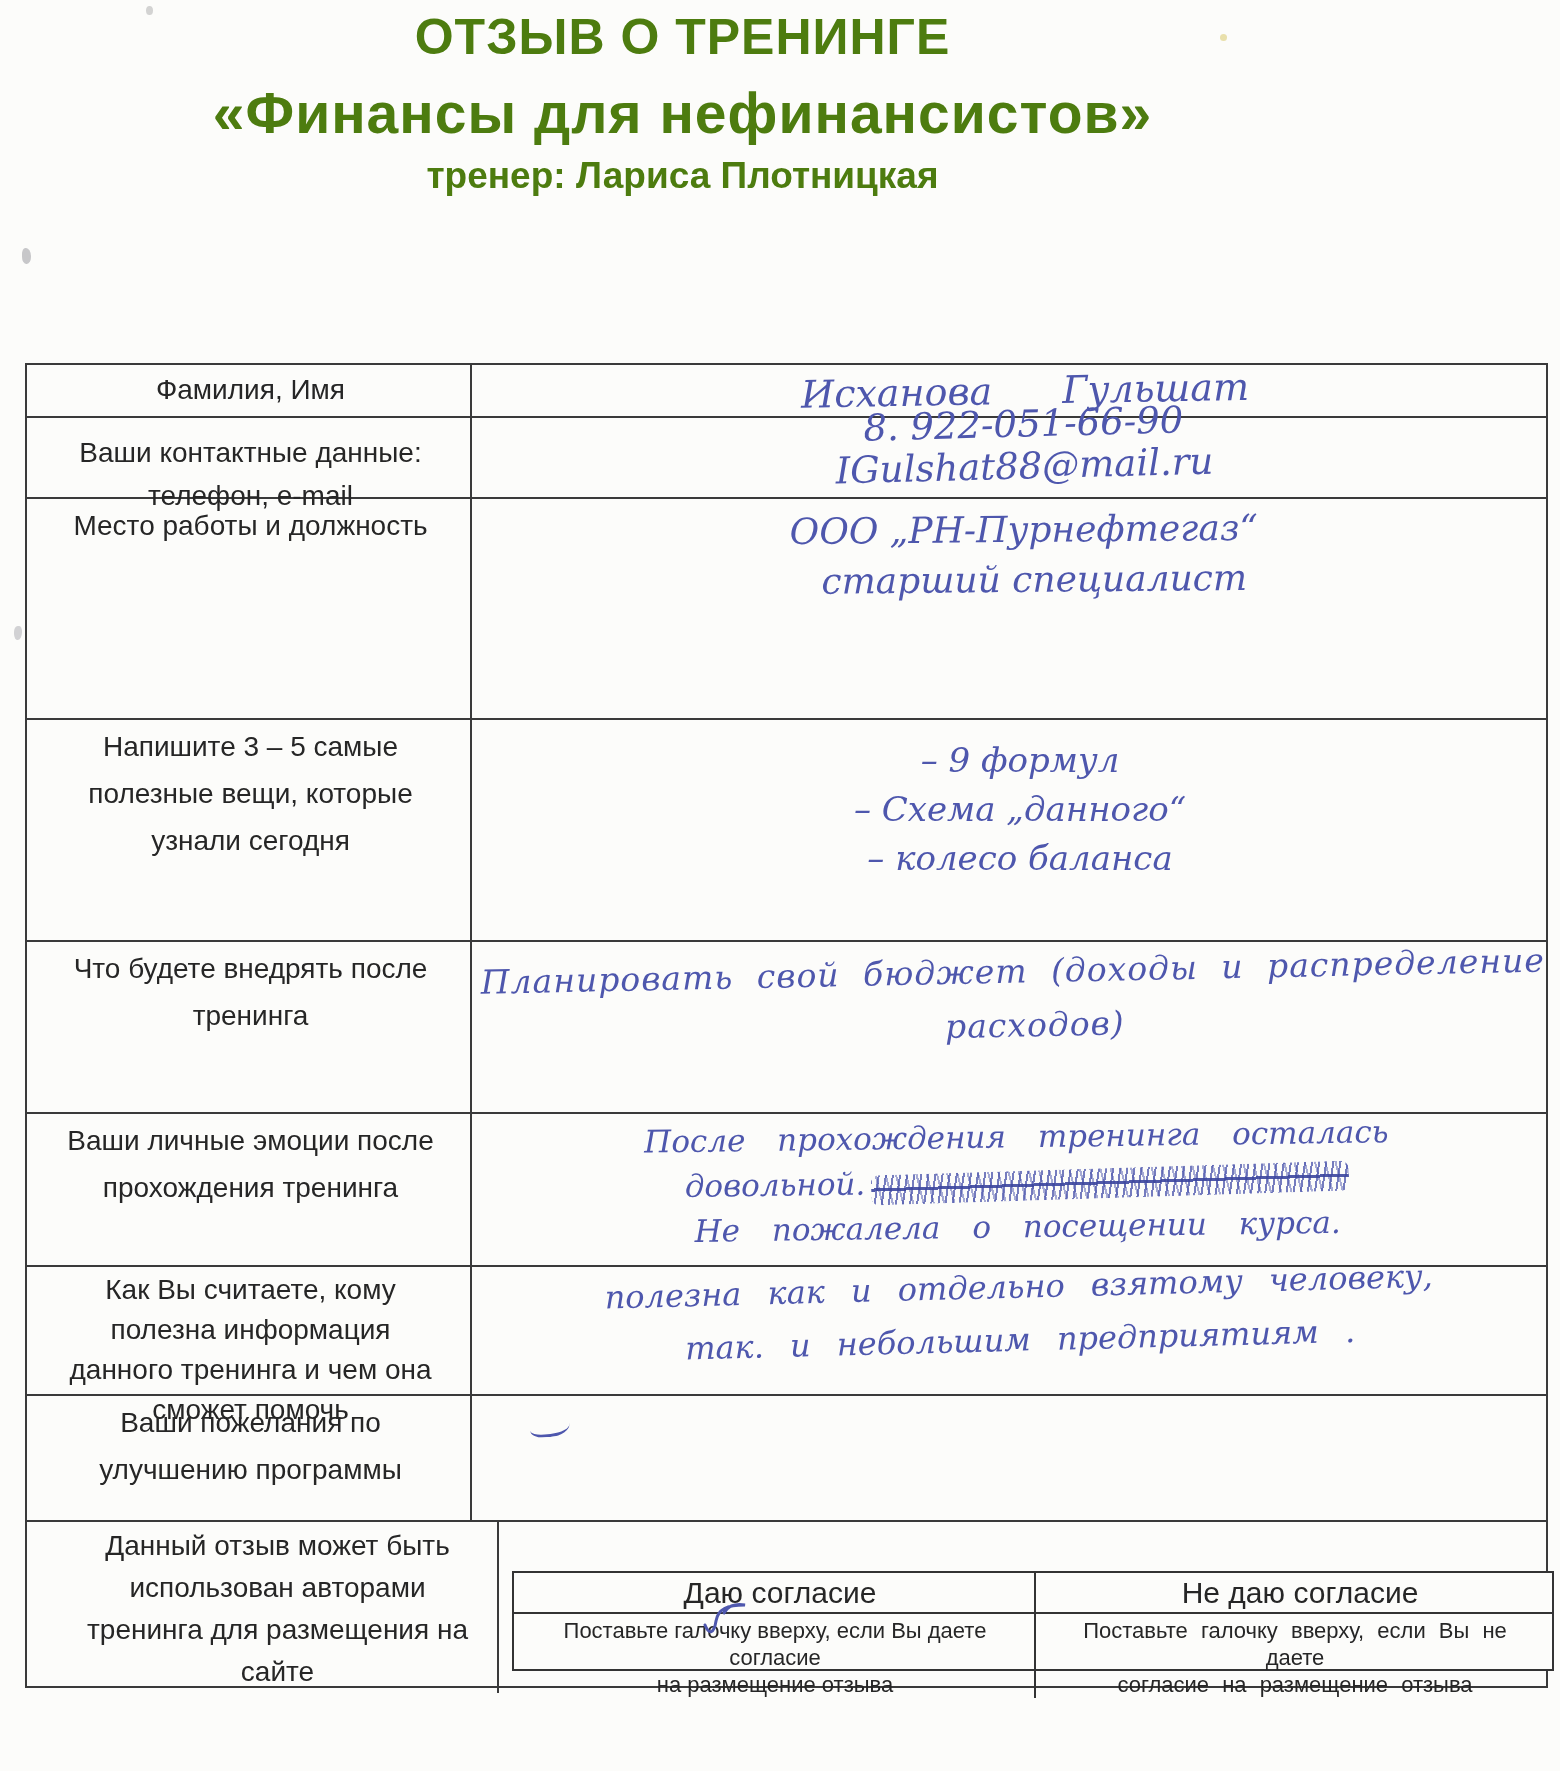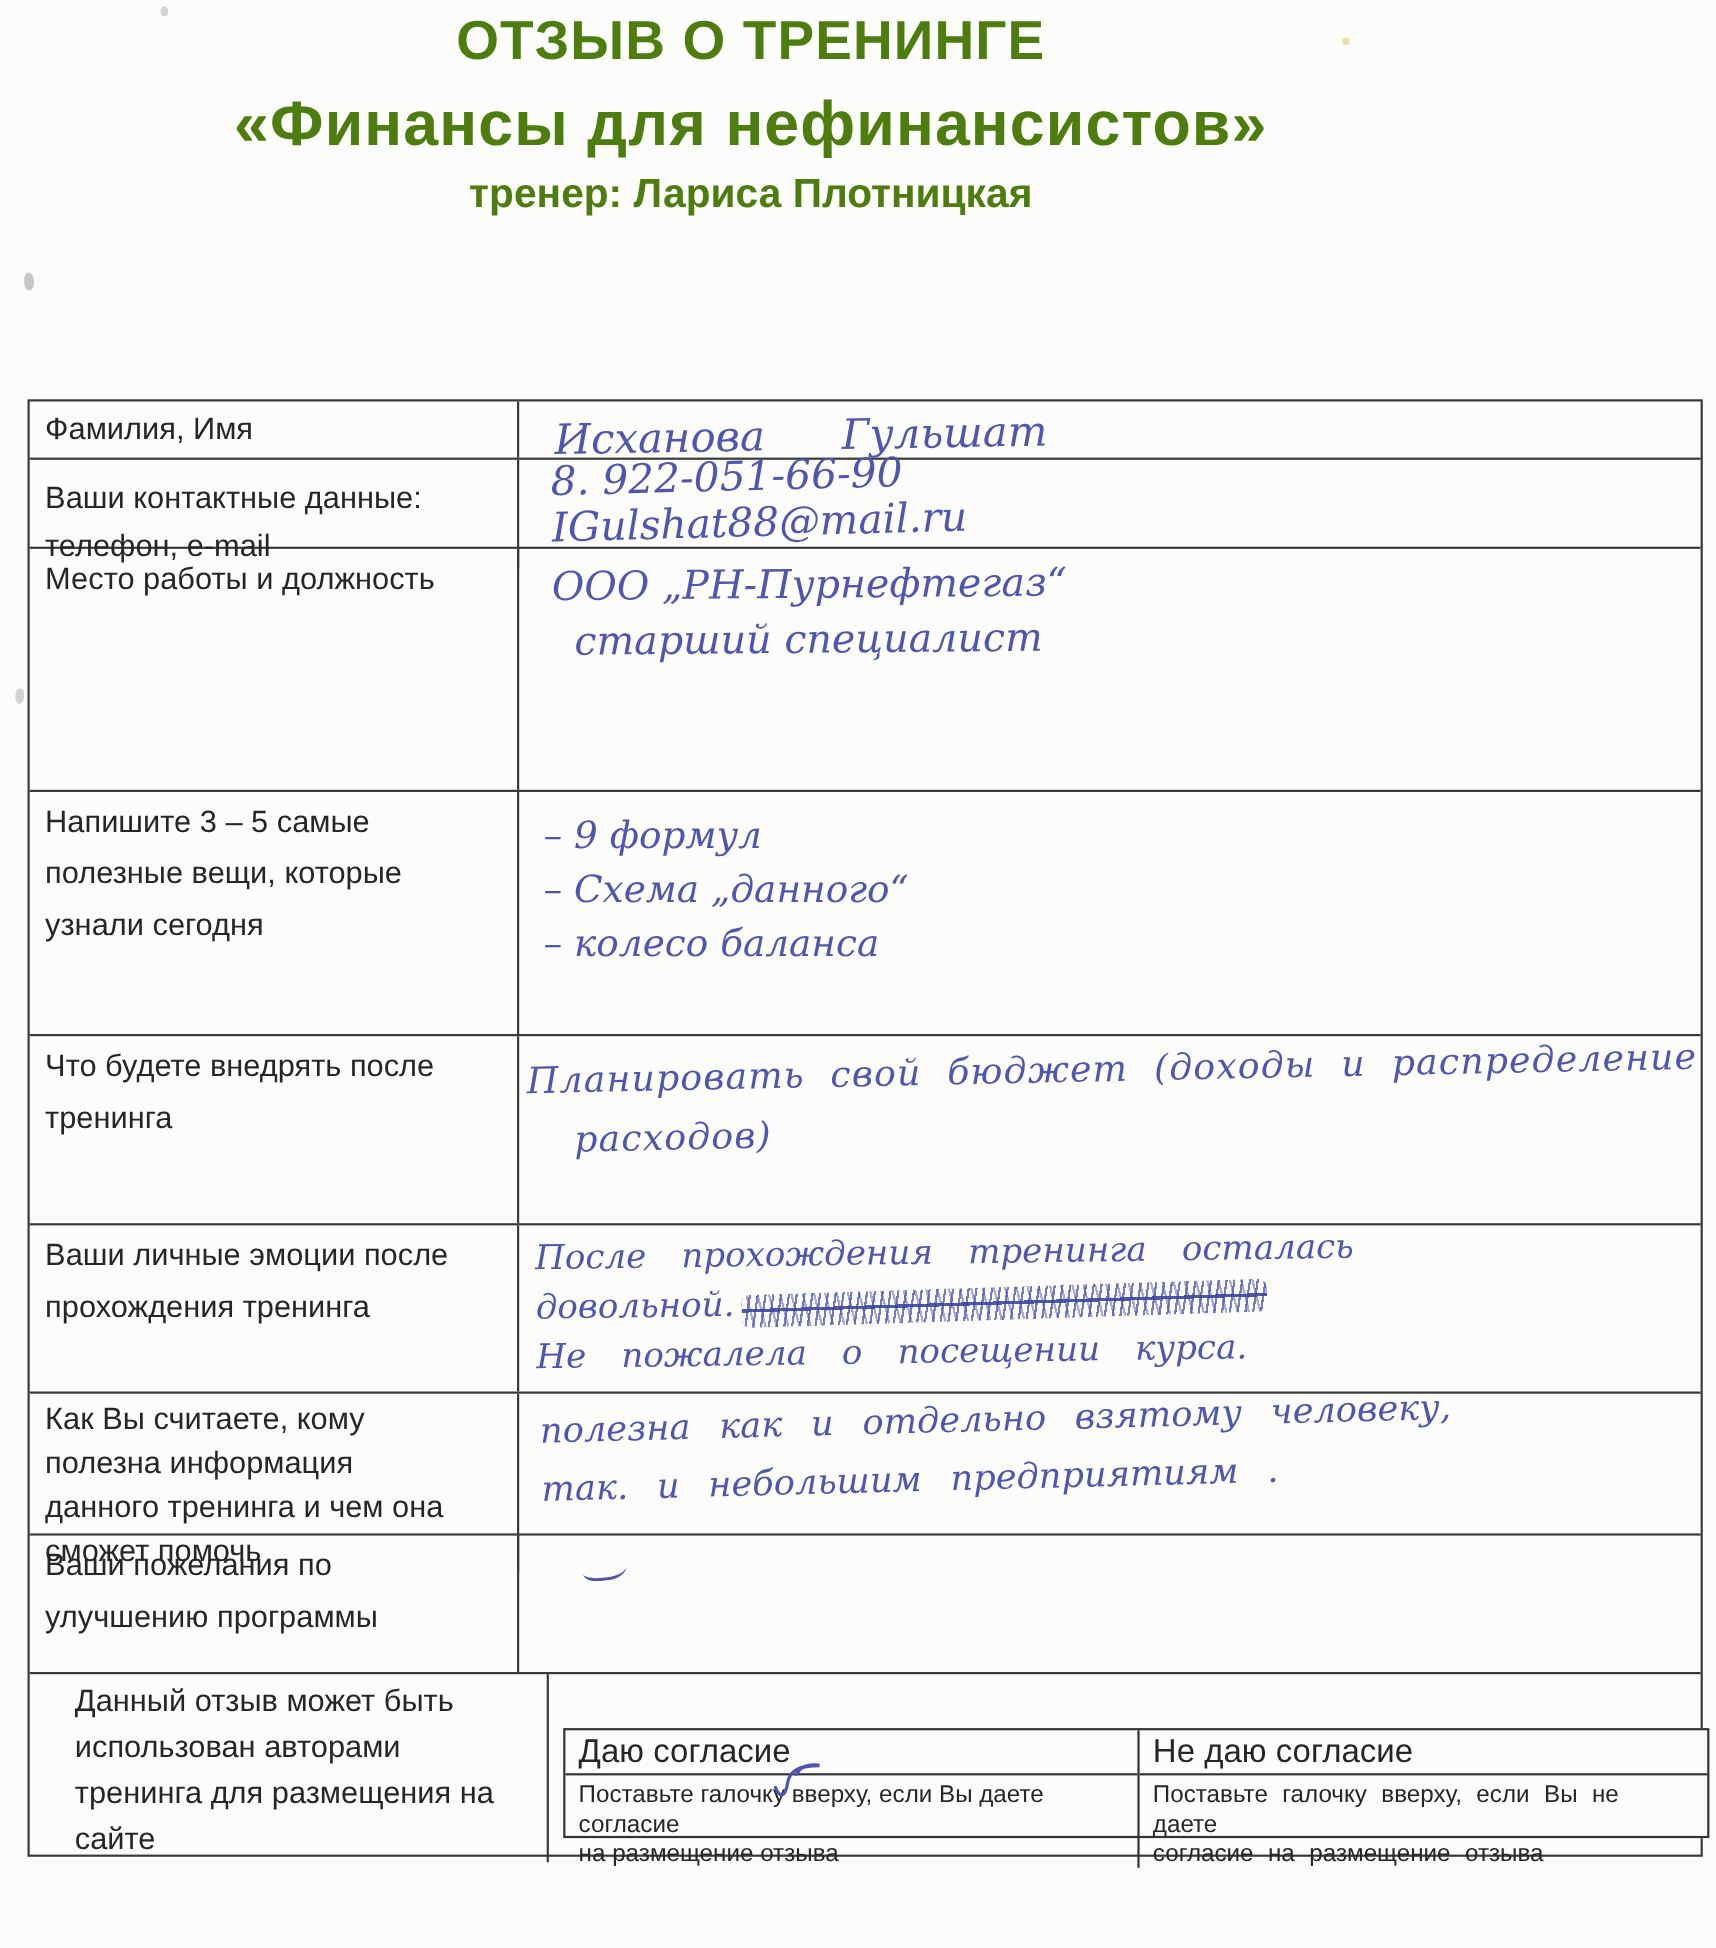--- a/index.html
+++ b/index.html
@@ -15,21 +15,21 @@
   .header{
     position:absolute;top:4px;left:0;width:1365px;
     text-align:center;color:#4d7c0f;font-weight:bold;
   }
   .title-1{font-size:50px;line-height:66px;letter-spacing:1px;}
   .title-2{font-size:57px;line-height:78px;margin-top:4px;letter-spacing:1px;}
   .title-3{font-size:37px;line-height:48px;margin-top:0;}
   
   .form-table{
     position:absolute;left:25px;top:363px;width:1523px;
-    border:2px solid #3a3a3a;box-sizing:border-box;
+    border:2px solid #3a3a3a;box-sizing:border-box;text-align:center;
   }
   .frow{
     display:grid;grid-template-columns:445px 1fr;
     border-bottom:2px solid #3a3a3a;box-sizing:border-box;
   }
   .frow:last-child{border-bottom:none;padding-left:27px;}
   .label-cell{
     border-right:2px solid #3a3a3a;box-sizing:border-box;
     padding:3px 10px 0 14px;
     font-size:28px;line-height:47px;

